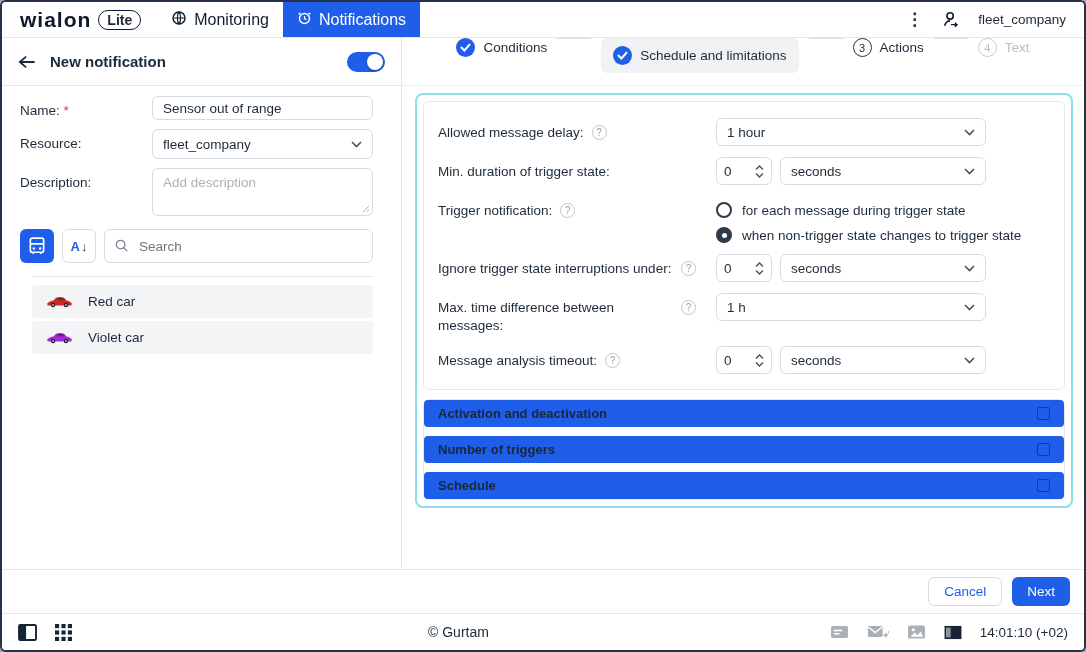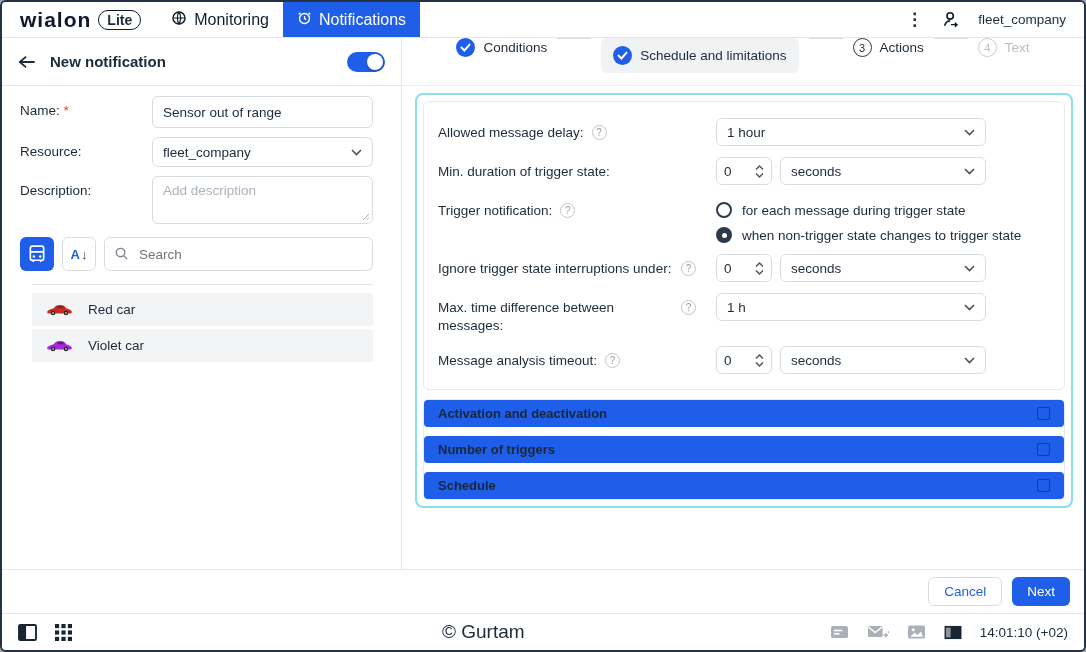--- a/index.html
+++ b/index.html
@@ -23,21 +23,21 @@
   .left-head{ flex:0 0 48px; display:flex; align-items:center; gap:14px; padding:0 16px; border-bottom:1px solid #e4e7ea; }
   .left-title{ font-size:15px; font-weight:700; }
   .toggle{ margin-left:auto; width:38px; height:20px; border-radius:10px; background:#1e5ee8; position:relative; cursor:pointer; }
   .toggle .knob{ position:absolute; right:2px; top:2px; width:16px; height:16px; border-radius:50%; background:#fff; box-shadow:0 1px 2px rgba(0,0,0,.3); }
   .left-body{ padding:10px 28px 0 18px; }
   .frow{ display:flex; margin-bottom:9px; }
   .flabel{ flex:0 0 132px; padding-top:7px; font-size:13.5px; }
   .req{ color:#e5342f; }
   .tinput, .tselect, .tarea{ flex:1; border:1px solid #d8dce1; border-radius:6px; font-size:13.5px;
         color:#1c2a3a; font-family:"Liberation Sans", sans-serif; }
-  .tinput{ height:32px; padding:0 10px; outline:none; }
+  .tinput{ height:24px; padding:0 10px; outline:none; }
   .tselect{ height:30px; display:flex; align-items:center; justify-content:space-between; padding:0 10px; cursor:pointer; }
   .tarea-wrap{ flex:1; position:relative; display:flex; }
   .tarea{ height:48px; padding:6px 10px; resize:none; outline:none; }
   .tarea::placeholder, .tinput::placeholder{ color:#aab2ba; }
   .grip{ position:absolute; right:3px; bottom:3px; }
   .toolbar{ display:flex; gap:8px; margin-top:13px; }
   .sq-btn{ width:34px; height:34px; border-radius:6px; display:flex; align-items:center; justify-content:center; cursor:pointer; }
   .bus-btn{ background:#1e5ee8; }
   .sort-btn{ border:1px solid #d8dce1; background:#fff; gap:1px; }
   .sort-a{ color:#1e5ee8; font-weight:700; font-size:13px; }
@@ -91,21 +91,21 @@
   
   .footer{ flex:0 0 44px; border-top:1px solid #e4e7ea; display:flex; align-items:center;
            justify-content:flex-end; gap:10px; padding-right:14px; background:#fff; }
   .btn{ height:29px; border-radius:6px; font-size:13.5px; display:flex; align-items:center; padding:0 15px; cursor:pointer; font-family:"Liberation Sans",sans-serif; }
   .btn.cancel{ border:1px solid #d8dce1; color:#1e5ee8; background:#fff; }
   .btn.next{ background:#1e5ee8; color:#fff; border:none; }
   
   .statusbar{ flex:0 0 37px; border-top:1px solid #e4e7ea; display:flex; align-items:center;
               padding:0 16px; position:relative; background:#fff; }
   .sb-left{ display:flex; align-items:center; gap:18px; }
-  .copyright{ position:absolute; left:440px; font-size:19px; }
+  .copyright{ position:absolute; left:426px; font-size:14px; }
   .sb-right{ margin-left:auto; display:flex; align-items:center; gap:18px; }
   .time{ font-size:13.5px; }
   .icon-btn{ display:flex; align-items:center; cursor:pointer; }
 </style>
 </head>
 <body>
 
 <div class="window">
 
   <div class="topbar">

